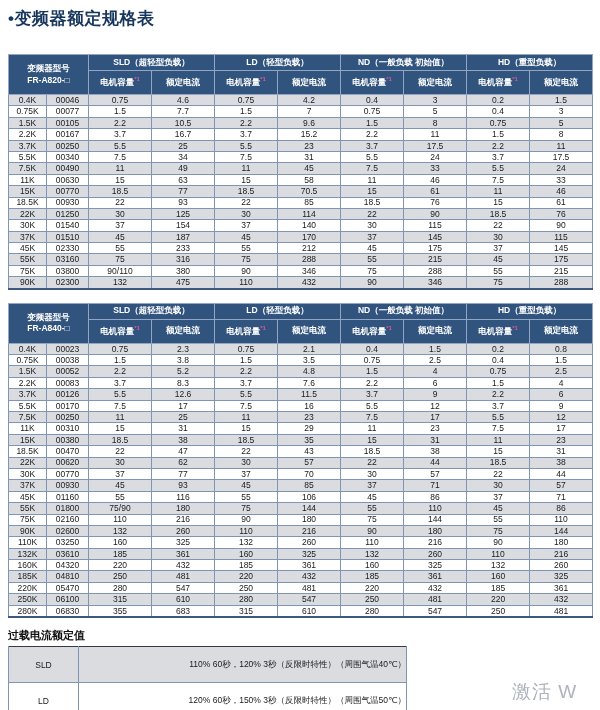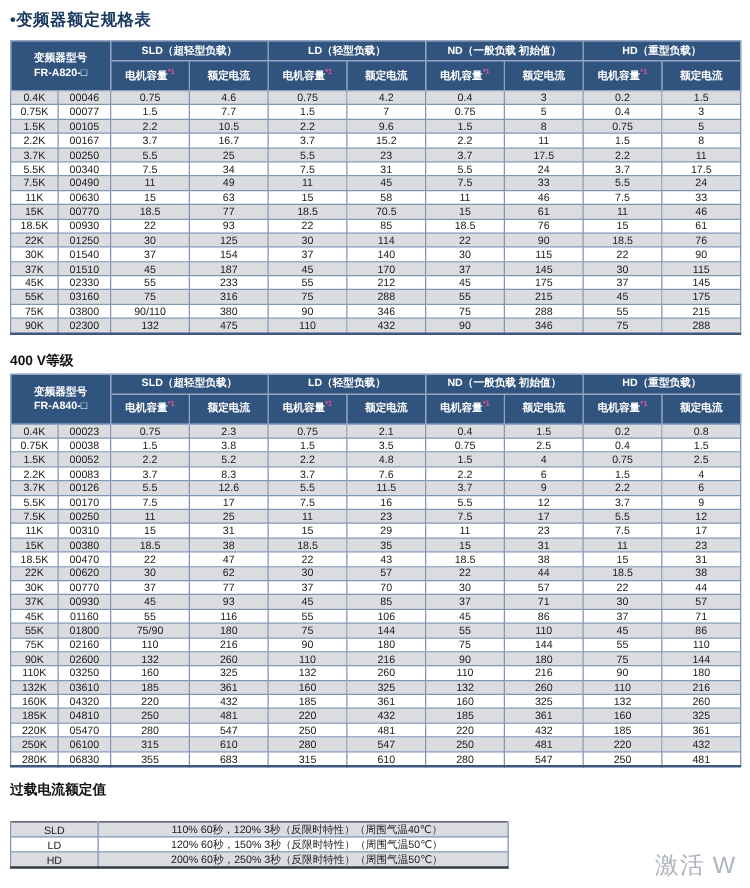--- a/index.html
+++ b/index.html
@@ -2,21 +2,21 @@
 <html><head>
 <meta charset="utf-8">
 <style>
   html,body{margin:0;padding:0;}
   body{
     width:600px;height:710px;background:#ffffff;position:relative;overflow:hidden;
     font-family:"Liberation Sans","DejaVu Sans",sans-serif;
   }
   .page{padding:5px 8px 0 8px;}
   .page-title{
-    font-size:13px;font-weight:bold;color:#17375d;margin:2px 0 7px 0;letter-spacing:0.5px;
+    font-size:17px;font-weight:bold;color:#17375d;margin:2px 0 24px 0;letter-spacing:0.5px;
   }
   .section-label{
     font-size:11px;font-weight:bold;color:#111;margin:0 0 3px 0;
   }
   table.spec{
     border-collapse:collapse;table-layout:fixed;width:584px;
     border:1px solid #44608c;border-bottom:2px solid #3c5880;
   }
   table.spec thead th{
     background:#31547e;color:#ffffff;font-size:8.5px;font-weight:bold;
@@ -27,37 +27,37 @@
   table.spec th.model{line-height:1.35;font-size:8.5px;}
   table.spec thead sup{color:#e0549e;font-size:6px;font-weight:bold;}
   table.spec tbody td{
     font-size:8.5px;color:#1a1a1a;text-align:center;vertical-align:middle;
     height:10.4px;line-height:1;padding:0;border:1px solid #8094b4;
     white-space:nowrap;overflow:hidden;
   }
   table.spec tbody tr:nth-child(odd){background:#dadce0;}
   table.spec tbody tr:nth-child(even){background:#ffffff;}
   .spec-gap{height:13px;}
-  .overload-title{font-size:11px;font-weight:bold;color:#111;margin:10px 0 18px 0;}
+  .overload-title{font-size:11px;font-weight:bold;color:#111;margin:10px 0 3px 0;}
   table.overload{
     border-collapse:collapse;table-layout:fixed;width:398px;
     border-top:1px solid #333a44;border-bottom:2px solid #333a44;
   }
   table.overload th{
     font-size:8.5px;font-weight:normal;color:#1a1a1a;text-align:center;
-    height:11px;padding:0;border:1px solid #8094b4;border-top:none;
+    height:11px;padding:12px;border:1px solid #8094b4;border-top:none;
   }
   table.overload td{
-    font-size:8.5px;color:#1a1a1a;text-align:center;height:11px;line-height:1;
+    font-size:8.5px;color:#1a1a1a;text-align:right;height:11px;line-height:1;
     padding:0 0 0 6px;border:1px solid #8094b4;border-top:none;white-space:nowrap;
   }
   table.overload tr:nth-child(odd){background:#dadce0;}
   table.overload tr:nth-child(even){background:#ffffff;}
   .watermark{
-    position:absolute;left:524px;top:679px;font-size:19px;color:#aeb4bd;
+    position:absolute;left:512px;top:679px;font-size:19px;color:#aeb4bd;
     letter-spacing:1px;white-space:nowrap;
   }
 </style>
 </head>
 <body>
 
 <div class="page">
   <div class="page-title">•变频器额定规格表</div>
 
   <table class="spec">
@@ -298,21 +298,20 @@
           <td>90</td>
           <td>346</td>
           <td>75</td>
           <td>288</td>
         </tr>
       </tbody>
     </table>
 
   <div class="spec-gap"></div>
 
-  <div class="section-label">400 V等级</div>
   <table class="spec">
       <colgroup>
         <col style="width: 38px;">
         <col style="width: 42px;">
         <col style="width: 63px;">
         <col style="width: 63px;">
         <col style="width: 63px;">
         <col style="width: 63px;">
         <col style="width: 63px;">
         <col style="width: 63px;">

